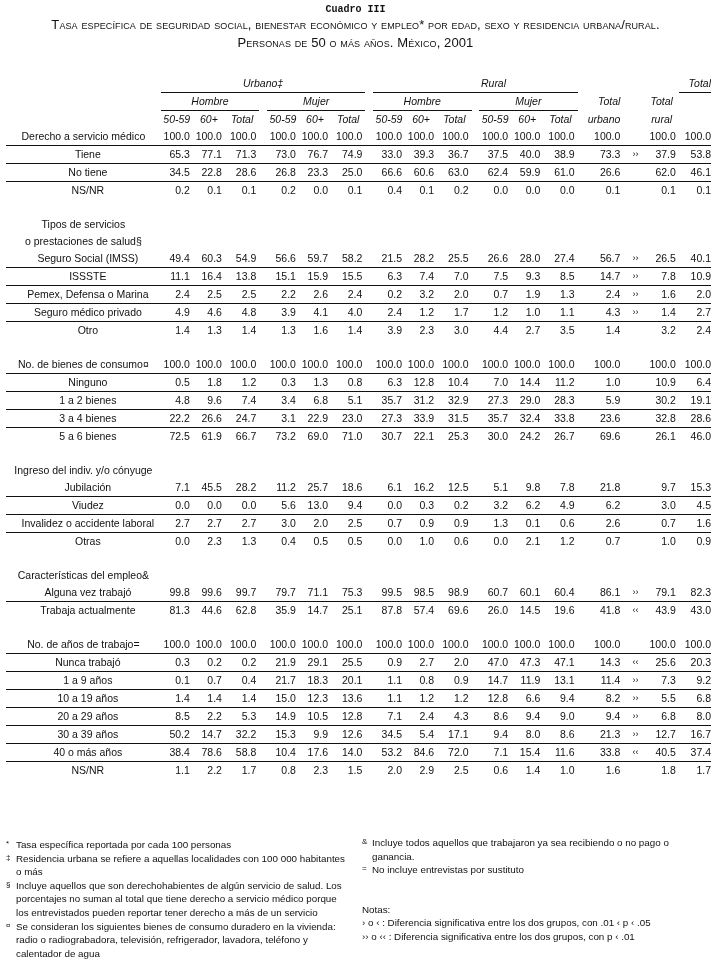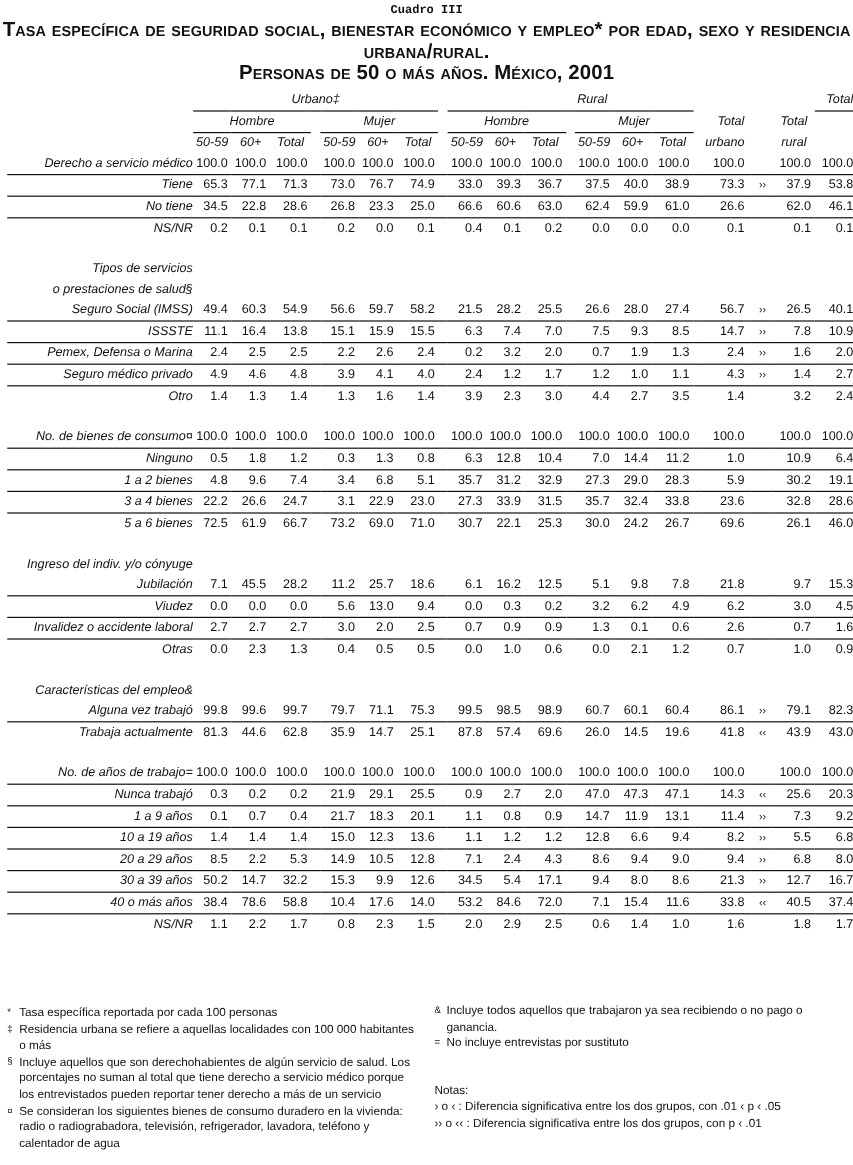--- a/index.html
+++ b/index.html
@@ -1,23 +1,23 @@
 <!DOCTYPE html>
 <html><head>
 <meta charset="utf-8">
 <style>
   html, body { margin:0; padding:0; background:#ffffff; }
   body { width:711px; height:971px; position:relative; overflow:hidden; color:#111; font-family:"Liberation Sans", sans-serif; }
   .title-block { text-align:center; padding-top:3px; }
   .cuadro { font-size:10px; font-weight:bold; line-height:13px;font-family:Liberation Mono, monospace; }
-  .title { font-size:17px; font-weight:bold; line-height:18px; font-variant:small-caps; letter-spacing:0.1px; }
+  .title { font-size:13px; font-weight:normal; line-height:18px; font-variant:small-caps; letter-spacing:0.1px; }
   table.main { position:absolute; left:6px; top:75px; border-collapse:collapse; font-size:10.5px; }
   table.main td, table.main th { padding:0; height:17px; line-height:17px; white-space:nowrap; }
   th { font-weight:normal; font-style:italic; font-size:10.5px;margin-left:16px; }
-  .lab { width:150px; text-align:right;font-style:italic; }
+  .lab { width:150px; text-align:center; }
   .sub { padding-left:9px !important; }
   .num { width:30px; text-align:right; padding-right:3px !important; }
   .sig { width:22px; text-align:center; font-size:9px; }
   .tu { width:38px; text-align:right; padding-right:6px !important; }
   .tr { width:32px; text-align:right; padding-right:3px !important; }
   .tt { width:30px; text-align:right; }
   .ul { border-bottom:1px solid #111; }
   tr.data td { border-bottom:1px solid #111; }
   tr.data.last td { border-bottom:none; }
   tr.blank td { height:17px; }

